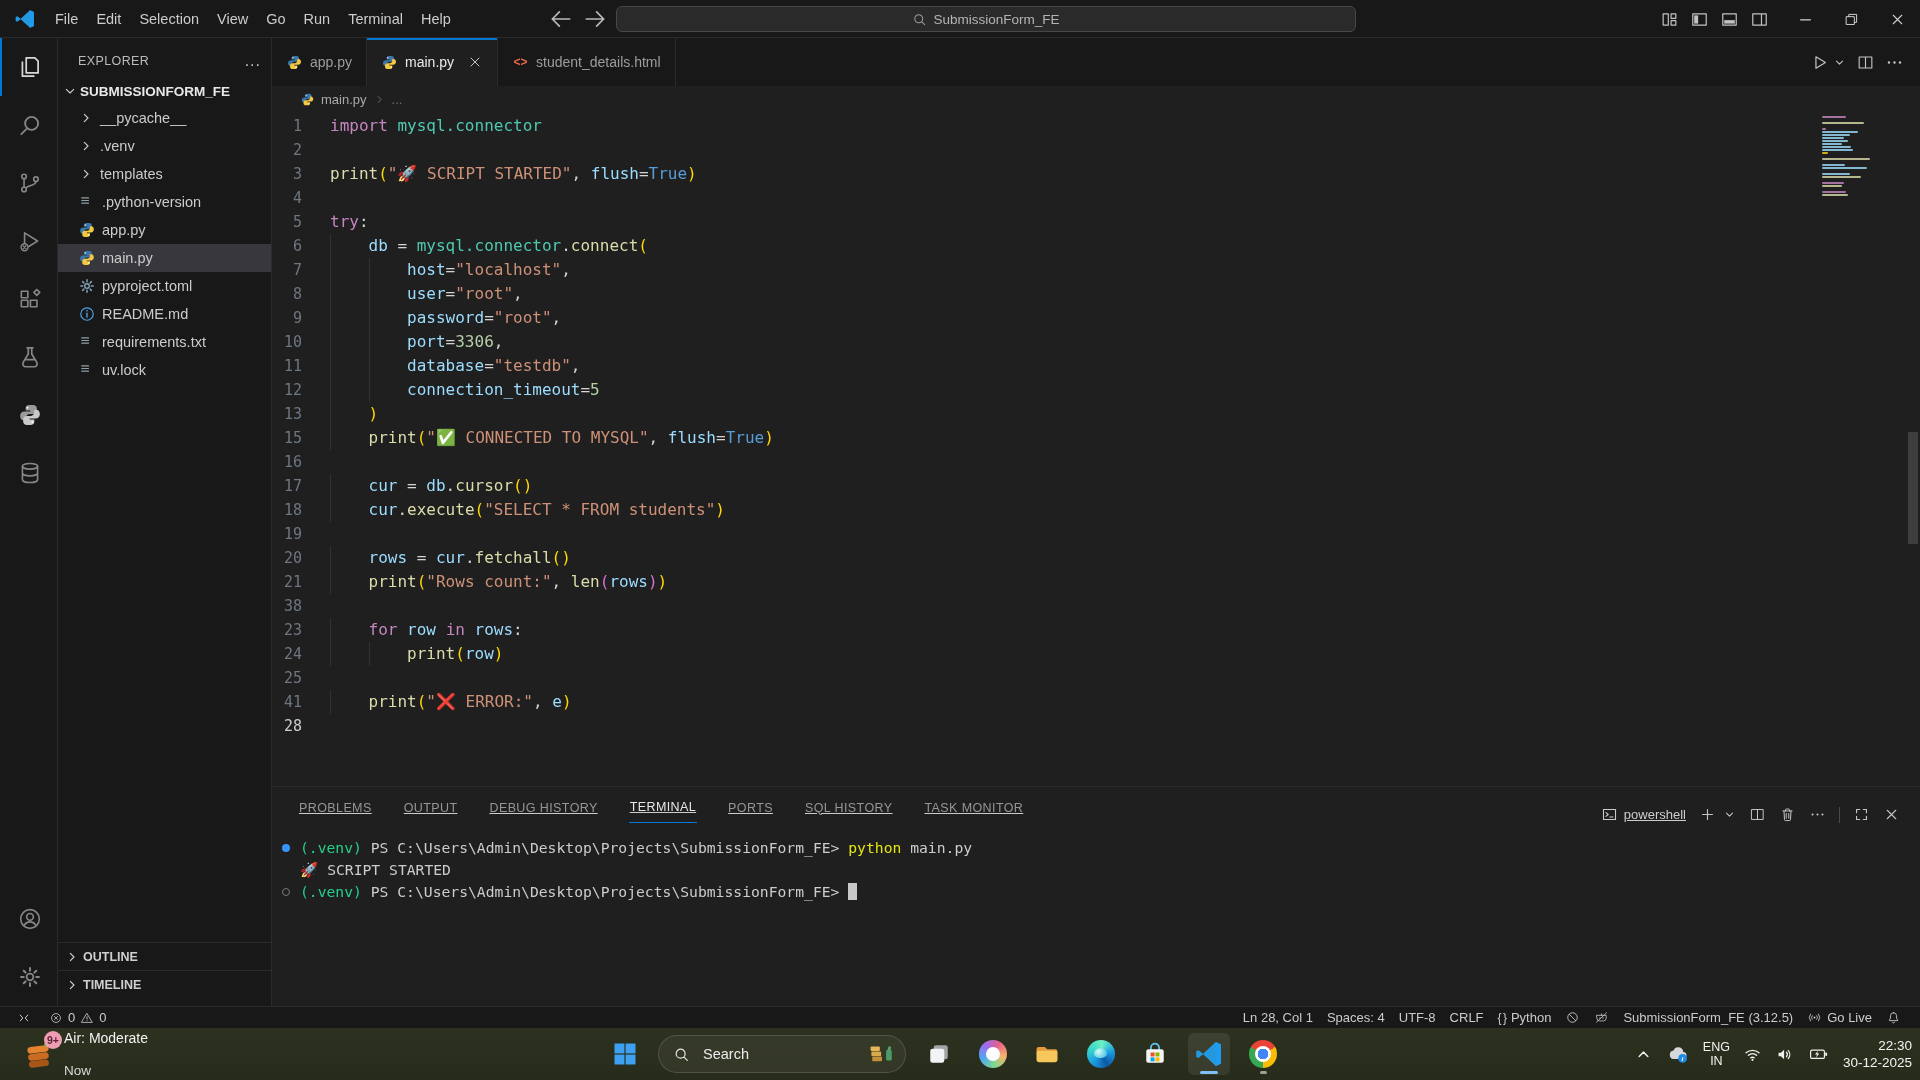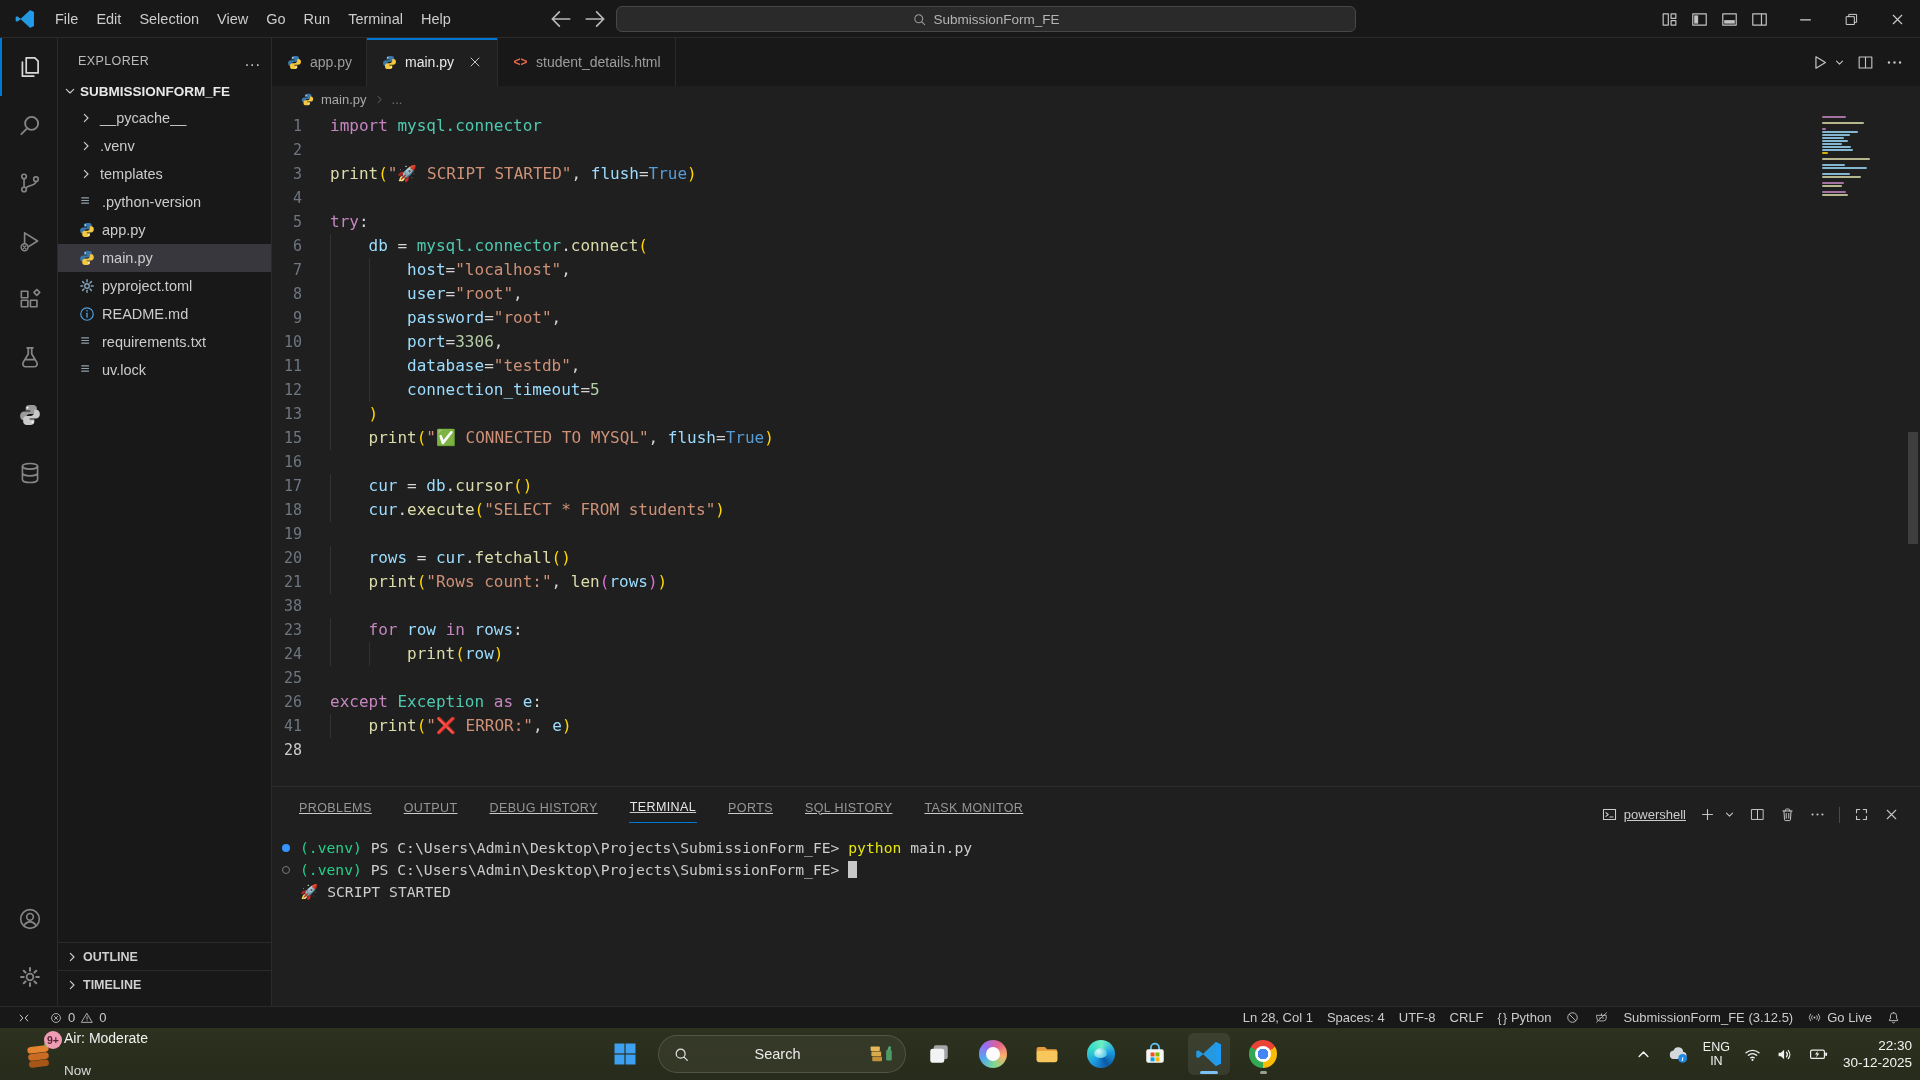--- a/index.html
+++ b/index.html
@@ -108,21 +108,21 @@
   .widget-icon { position:relative; width:32px; height:34px; }
   .widget-badge { position:absolute; right:-8px; top:-6px; min-width:18px; height:18px; border-radius:9px; background:#ef9db4; color:#5c2438; font-size:10.5px; font-weight:bold; display:flex; align-items:center; justify-content:center; padding:0 3px; }
   .widget-l1 { font-size:14px; color:#f2f2f2; }
   .widget-l2 { font-size:13.5px; color:#d9d9d9; margin-top:17px; }
   .tb-apps { position:absolute; left:604px; top:0; height:52px; display:flex; align-items:center; gap:12px; }
   .tb-app { position:relative; width:42px; height:42px; border-radius:6px; display:flex; align-items:center; justify-content:center; }
   .tb-app .ic { width:28px; height:28px; }
   .tb-app.active { background:rgba(255,255,255,.08); }
   .tb-app.active::after { content:""; position:absolute; bottom:1px; left:12px; width:18px; height:3px; border-radius:2px; background:#7cc0f4; }
   .tb-app.running::after { content:""; position:absolute; bottom:1px; left:18px; width:7px; height:3px; border-radius:2px; background:#9aa08e; }
-  .tb-searchpill { height:38px; width:248px; border-radius:19px; background:rgba(62,66,48,.55); border:1px solid rgba(255,255,255,.14); display:flex; align-items:center; padding:0 6px 0 14px; gap:25px;text-align:center; }
+  .tb-searchpill { height:38px; width:248px; border-radius:19px; background:rgba(62,66,48,.55); border:1px solid rgba(255,255,255,.14); display:flex; align-items:center; padding:0 6px 0 14px; gap:13px; }
   .tb-searchpill .mag { width:17px; height:17px; color:#e3e3e3; }
   .tb-searchpill .lbl { font-size:14.5px; color:#ececec; flex:1; }
   .tb-searchpill .deco { width:34px; height:26px; }
   .chrome-ic { width:28px; height:28px; border-radius:50%; background:conic-gradient(from -60deg,#ea4335 0 120deg,#fbbc05 120deg 240deg,#34a853 240deg 360deg); position:relative; }
   .chrome-ic::after { content:""; position:absolute; inset:6px; border-radius:50%; background:radial-gradient(circle,#4285f4 0 46%,#fff 48% 100%); }
   .edge-ic { width:28px; height:28px; border-radius:50%; background:conic-gradient(from 150deg,#0c59a4,#1b9de2,#35d6c9,#6df0c3,#1b9de2,#0c59a4); position:relative; }
   .edge-ic::after { content:""; position:absolute; left:7px; top:8px; width:13px; height:10px; border-radius:50% 50% 50% 50%/60% 60% 40% 40%; background:radial-gradient(circle at 35% 35%,#d6fff2,#2bb3e8); }
   .copilot-ic { width:28px; height:28px; border-radius:50%; background:conic-gradient(from 30deg,#e4608e,#f8b26a,#7ed88f,#51a8f0,#9a6cf0,#e4608e); position:relative; }
   .copilot-ic::after { content:""; position:absolute; inset:7px; border-radius:50%; background:#fdfdfd; }
   .tray { position:absolute; right:8px; top:0; height:52px; display:flex; align-items:center; gap:13px; color:#f0f0f0; }
@@ -528,21 +528,20 @@
           <div class="code-line"><span class="ln">16</span><span class="lc"></span></div>
           <div class="code-line"><span class="ln">17</span><span class="lc"><span class="guide" style="left: 0px;"></span><span class="t-pl">    </span><span class="t-var">cur</span><span class="t-op"> = </span><span class="t-var">db</span><span class="t-pl">.</span><span class="t-fn">cursor</span><span class="t-b1">()</span></span></div>
           <div class="code-line"><span class="ln">18</span><span class="lc"><span class="guide" style="left: 0px;"></span><span class="t-pl">    </span><span class="t-var">cur</span><span class="t-pl">.</span><span class="t-fn">execute</span><span class="t-b1">(</span><span class="t-str">"SELECT * FROM students"</span><span class="t-b1">)</span></span></div>
           <div class="code-line"><span class="ln">19</span><span class="lc"></span></div>
           <div class="code-line"><span class="ln">20</span><span class="lc"><span class="guide" style="left: 0px;"></span><span class="t-pl">    </span><span class="t-var">rows</span><span class="t-op"> = </span><span class="t-var">cur</span><span class="t-pl">.</span><span class="t-fn">fetchall</span><span class="t-b1">()</span></span></div>
           <div class="code-line"><span class="ln">21</span><span class="lc"><span class="guide" style="left: 0px;"></span><span class="t-pl">    </span><span class="t-fn">print</span><span class="t-b1">(</span><span class="t-str">"Rows count:"</span><span class="t-pl">, </span><span class="t-fn">len</span><span class="t-b2">(</span><span class="t-var">rows</span><span class="t-b2">)</span><span class="t-b1">)</span></span></div>
           <div class="code-line"><span class="ln">38</span><span class="lc"></span></div>
           <div class="code-line"><span class="ln">23</span><span class="lc"><span class="guide" style="left: 0px;"></span><span class="t-pl">    </span><span class="t-kw">for</span><span class="t-pl"> </span><span class="t-var">row</span><span class="t-pl"> </span><span class="t-kw">in</span><span class="t-pl"> </span><span class="t-var">rows</span><span class="t-pl">:</span></span></div>
           <div class="code-line"><span class="ln">24</span><span class="lc"><span class="guide" style="left: 0px;"></span><span class="guide" style="left: 38.532px;"></span><span class="t-pl">        </span><span class="t-fn">print</span><span class="t-b1">(</span><span class="t-var">row</span><span class="t-b1">)</span></span></div>
           <div class="code-line"><span class="ln">25</span><span class="lc"></span></div>
-          <div class="code-line"><span class="ln">26</span><span class="lc"><span class="t-kw">except</span><span class="t-pl"> </span><span class="t-cls">Exception</span><span class="t-pl"> </span><span class="t-kw">as</span><span class="t-pl"> </span><span class="t-var">e</span><span class="t-pl">:</span></span></div>
           <div class="code-line"><span class="ln">41</span><span class="lc"><span class="guide" style="left: 0px;"></span><span class="t-pl">    </span><span class="t-fn">print</span><span class="t-b1">(</span><span class="t-str">"</span><span class="t-emr">❌</span><span class="t-str"> ERROR:"</span><span class="t-pl">, </span><span class="t-var">e</span><span class="t-b1">)</span></span></div>
           <div class="code-line current"><span class="ln">28</span><span class="lc"></span></div>
         </div>
       <div class="minimap" id="minimap">
           <div class="mbar" style="width: 24.2px; background: rgb(197, 134, 192); opacity: 0.8;"></div>
           <div class="mbar"></div>
           <div class="mbar" style="width: 41.8px; background: rgb(220, 220, 170); opacity: 0.8;"></div>
           <div class="mbar"></div>
           <div class="mbar" style="width: 4.4px; background: rgb(197, 134, 192); opacity: 0.8;"></div>
           <div class="mbar" style="width: 36.3px; background: rgb(156, 220, 254); opacity: 0.8;"></div>
@@ -627,22 +626,22 @@
             </span>
           <span class="ic">
               <svg viewBox="0 0 24 24">
                 <path d="M6 6l12 12 M18 6L6 18" fill="none" stroke="currentColor" stroke-width="1.5" stroke-linecap="round" stroke-linejoin="round"></path>
               </svg>
             </span>
         </div>
       </div>
       <div class="term" id="term">
           <div class="trow"><span class="tgut"><span class="dot-run"></span></span><span><span class="tg">(.venv)</span><span class="tw"> PS C:\Users\Admin\Desktop\Projects\SubmissionForm_FE&gt;</span><span class="ty"> python</span><span class="tw"> main.py</span></span></div>
+          <div class="trow"><span class="tgut"></span><span><span class="emo">🚀</span><span class="tw"> SCRIPT STARTED</span></span></div>
           <div class="trow"><span class="tgut"><span class="dot-idle"></span></span><span><span class="tg">(.venv)</span><span class="tw"> PS C:\Users\Admin\Desktop\Projects\SubmissionForm_FE&gt; </span><span class="tcursor"></span></span></div>
-          <div class="trow"><span class="tgut"></span><span><span class="emo">🚀</span><span class="tw"> SCRIPT STARTED</span></span></div>
         </div>
     </div>
   </div>
 
   <div class="statusbar">
     <div class="sb-left">
       <span class="sb-item">
           <span class="ic">
             <svg viewBox="0 0 24 24">
               <path d="M5.5 7L10 12l-4.5 5 M18.5 7L14 12l4.5 5" fill="none" stroke="currentColor" stroke-width="1.7" stroke-linecap="round" stroke-linejoin="round"></path>

